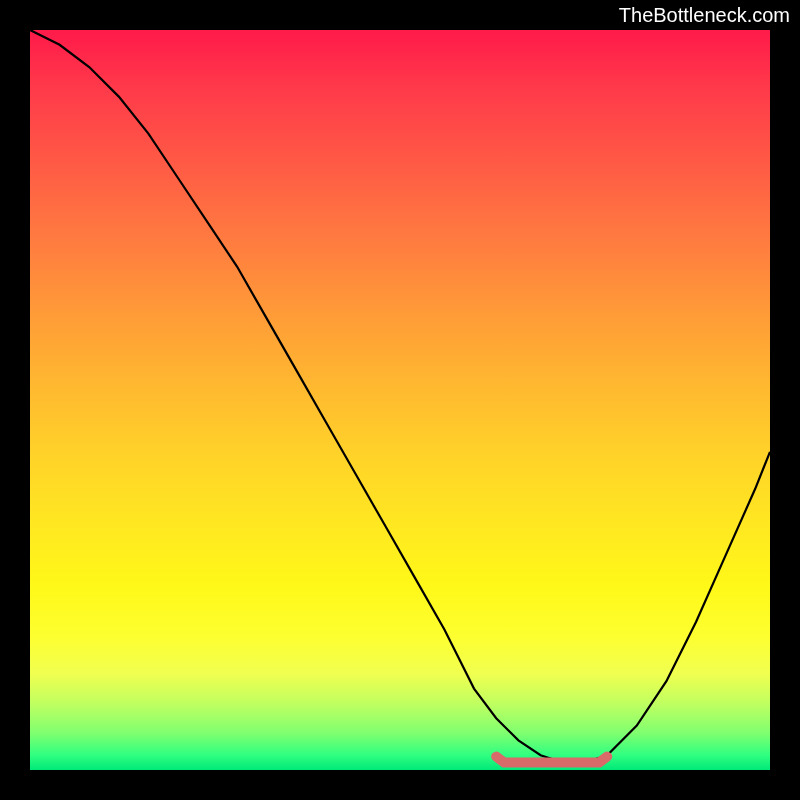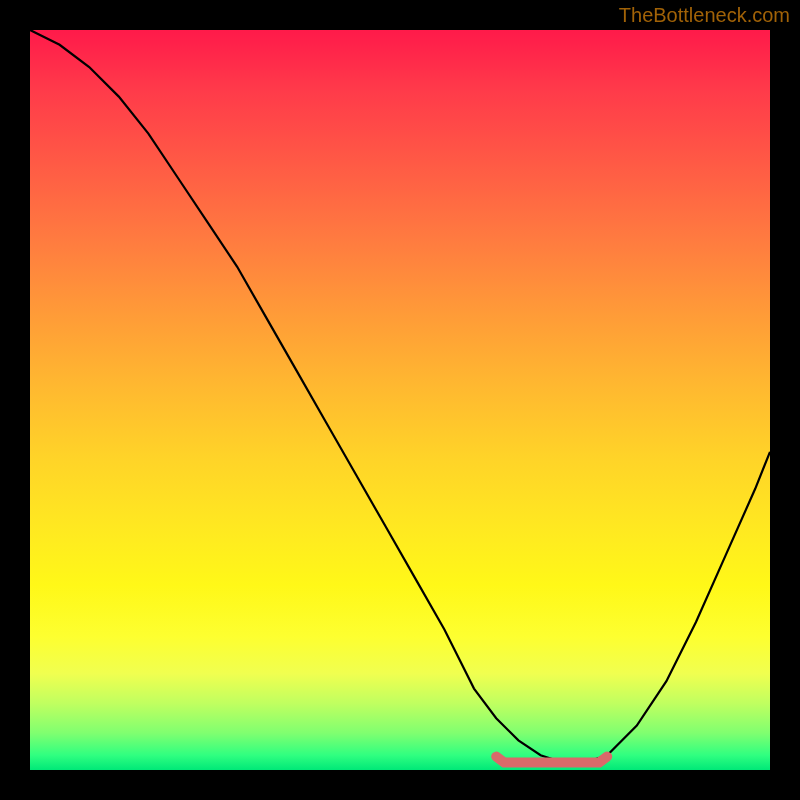--- a/index.html
+++ b/index.html
@@ -8,21 +8,21 @@
     height: 800px;
     background: #000;
     position: relative;
     font-family: Arial, sans-serif;
     overflow: hidden;
   }
   .attribution {
     position: absolute;
     top: 4px;
     right: 10px;
-    color: #a16207;
+    color: #ffffff;
     font-size: 20px;
     font-weight: 500;
     z-index: 10;
   }
   .plot-area {
     position: absolute;
     left: 30px;
     top: 30px;
     width: 740px;
     height: 740px;

